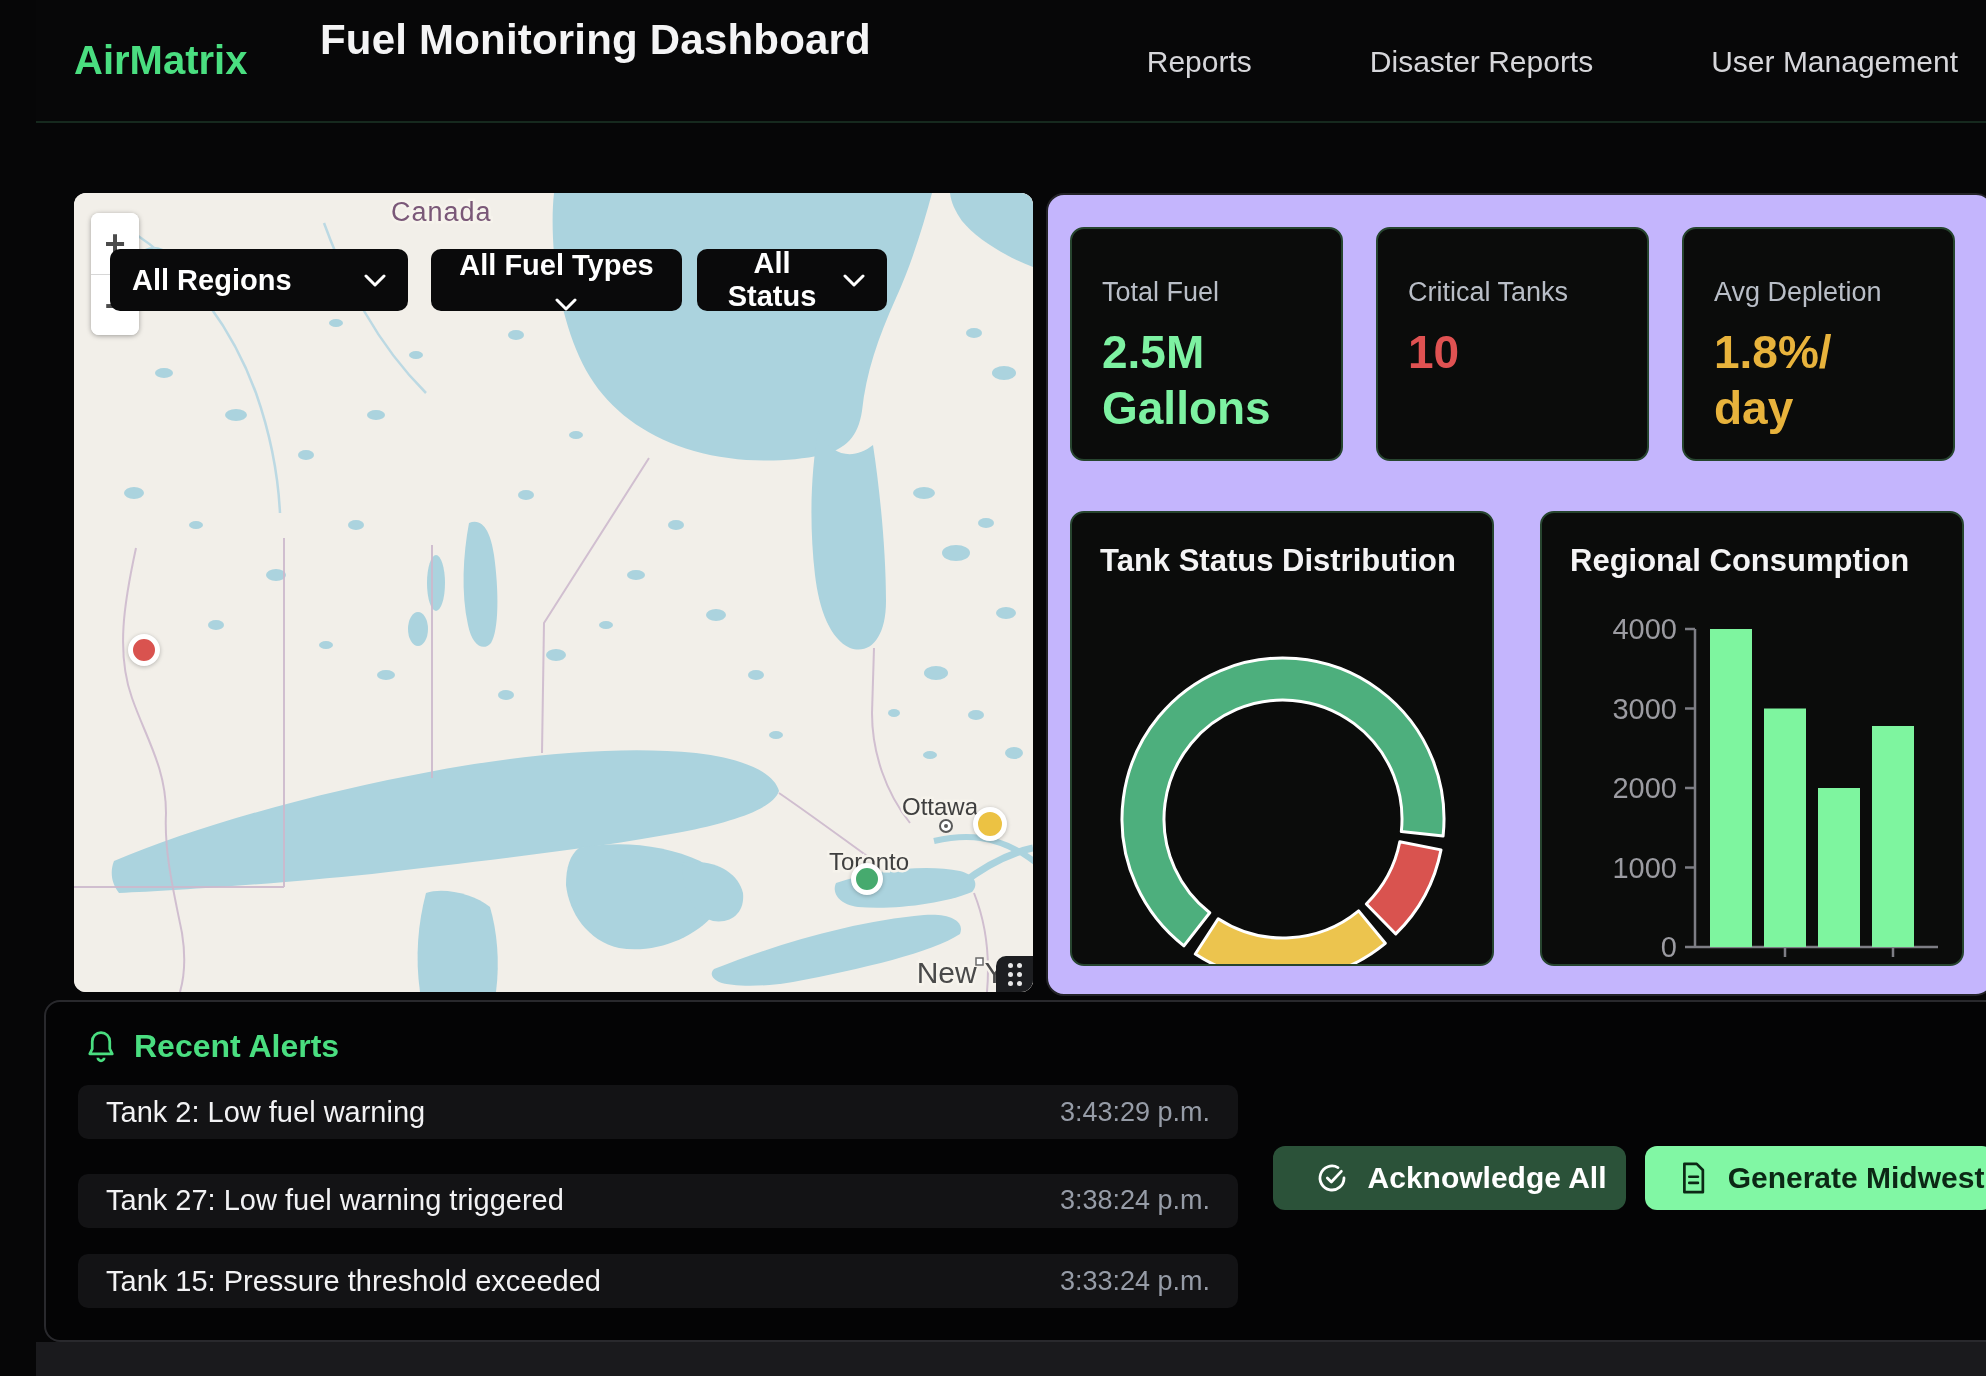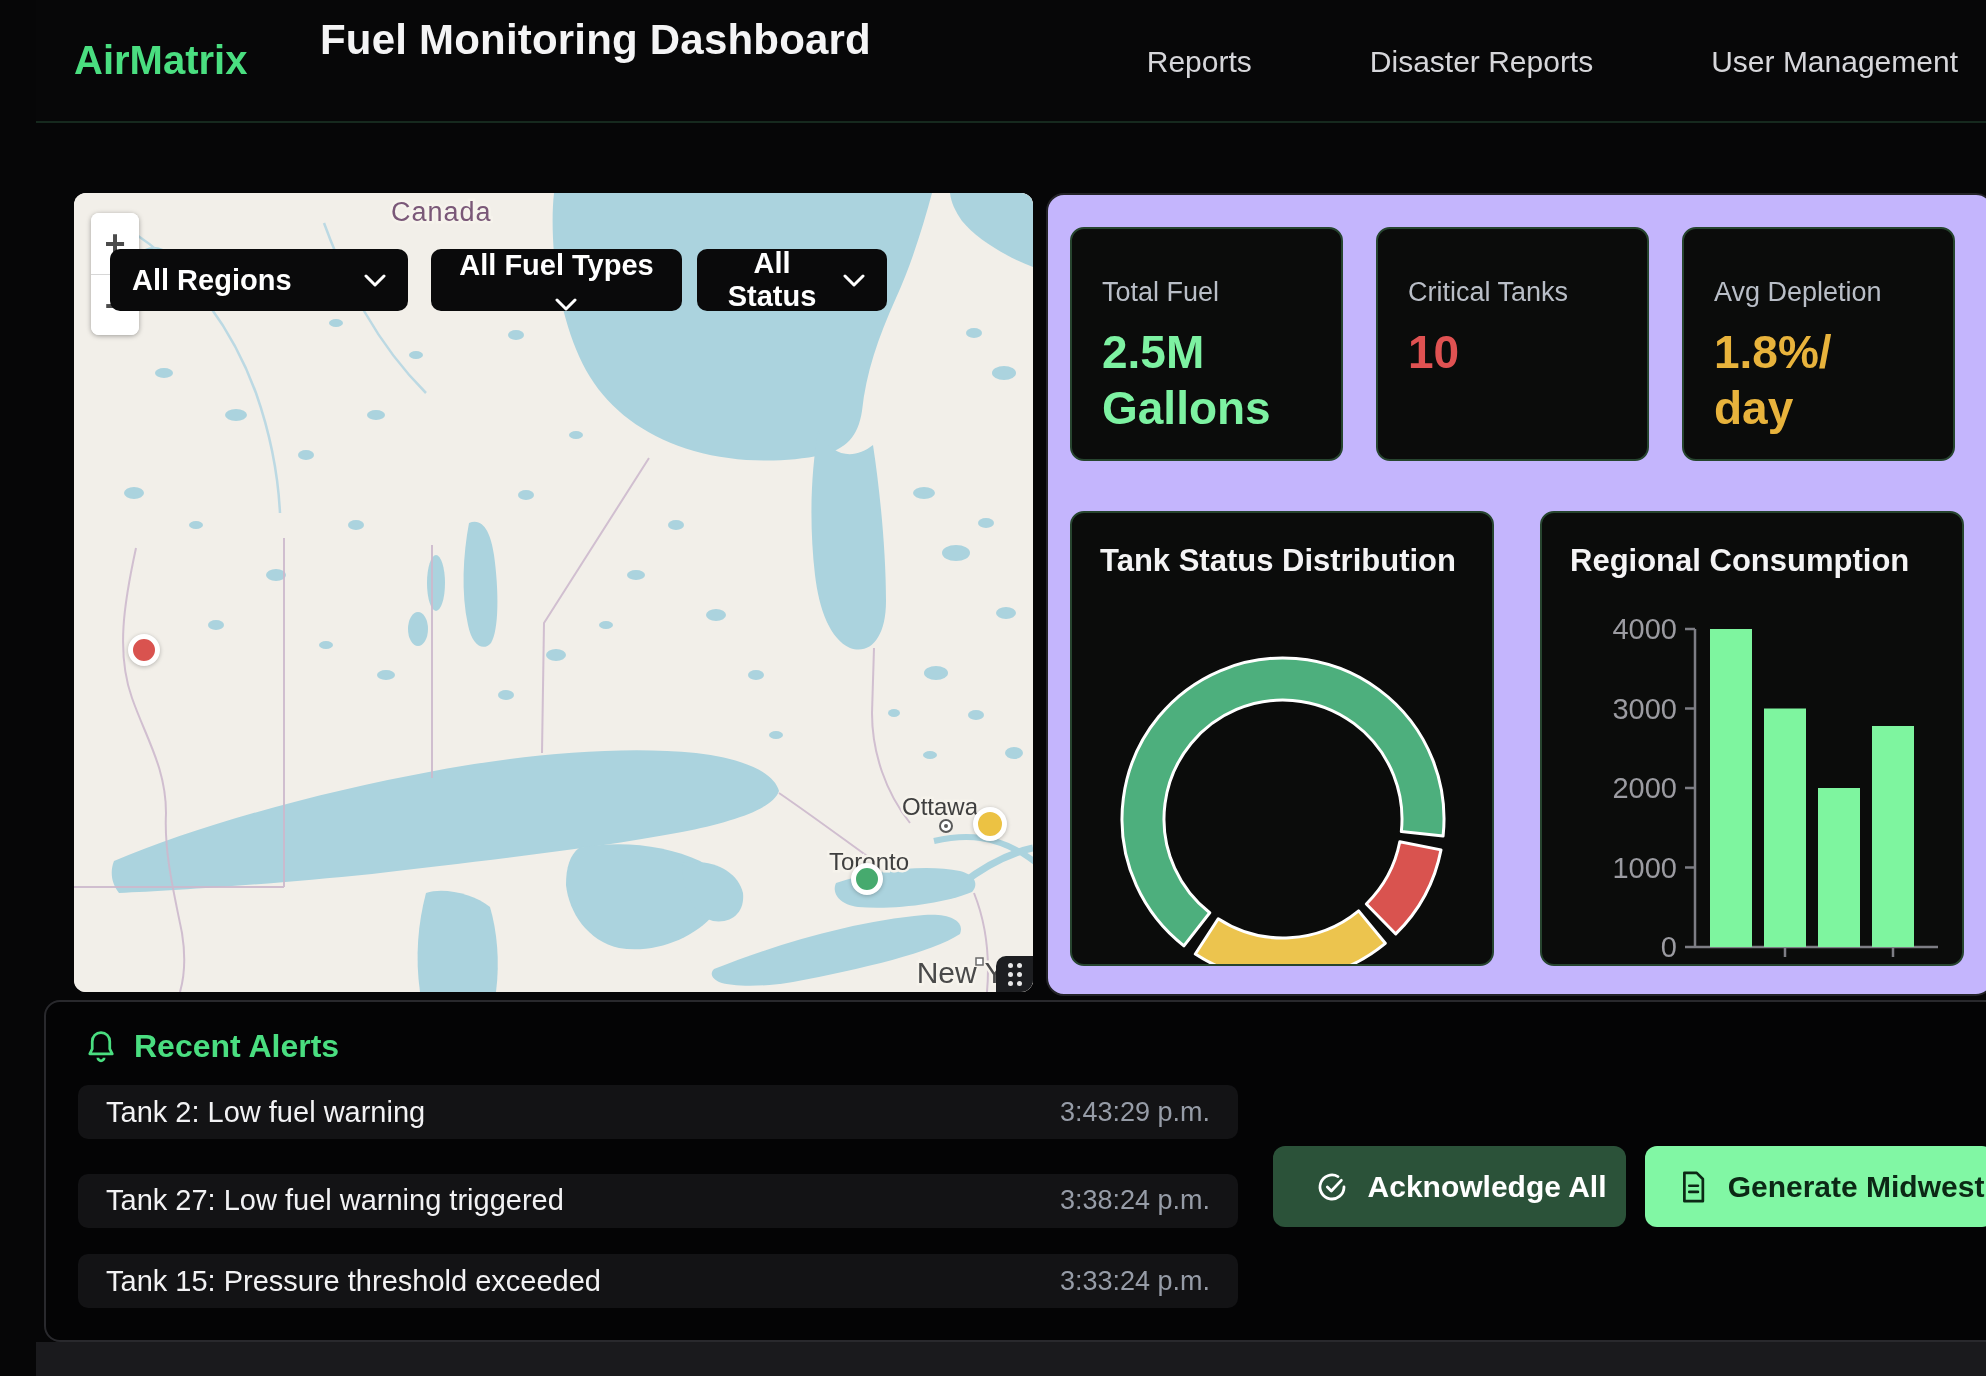--- a/index.html
+++ b/index.html
@@ -55,21 +55,21 @@
   
   .alerts-panel { position:absolute; left:8px; top:1000px; width:1970px; height:342px;
                   background:#040405; border:2px solid #29292d; border-radius:16px; }
   .alerts-head { position:absolute; left:40px; top:26px; display:flex; align-items:center; gap:18px; }
   .alerts-title { font-size:32px; font-weight:700; color:#4ade80; }
   .alert-row { position:absolute; left:32px; width:1160px; height:54px; background:#131315;
                border-radius:10px; display:flex; align-items:center; justify-content:space-between;
                padding:18px 28px; }
   .alert-msg { font-size:29px; color:#f2f2f4; }
   .alert-time { font-size:27px; color:#969ca7; }
-  .btn { position:absolute; top:144px; height:81px; border:none; border-radius:12px; display:flex;
+  .btn { position:absolute; top:144px; height:64px; border:none; border-radius:12px; display:flex;
          align-items:center; justify-content:center; gap:20px; font-family:inherit; cursor:pointer;padding-left:23px; }
   .btn-ack { left:1227px; width:353px; background:#2b5239; color:#ffffff; font-size:30px; font-weight:600; }
   .btn-gen { left:1599px; width:349px; background:#81f7a4; color:#0c2815; font-size:30px; font-weight:700; }
 
   .bottom-strip { position:absolute; left:0; top:1342px; width:1986px; height:34px; background:#1a1a1d; }
 
   
   text.country { font-size:27px; fill:#7a5878; letter-spacing:1px; }
   text.city { font-size:24px; fill:#3f3f3f; }
   text.bigcity { font-size:30px; fill:#4a4a4a; }

